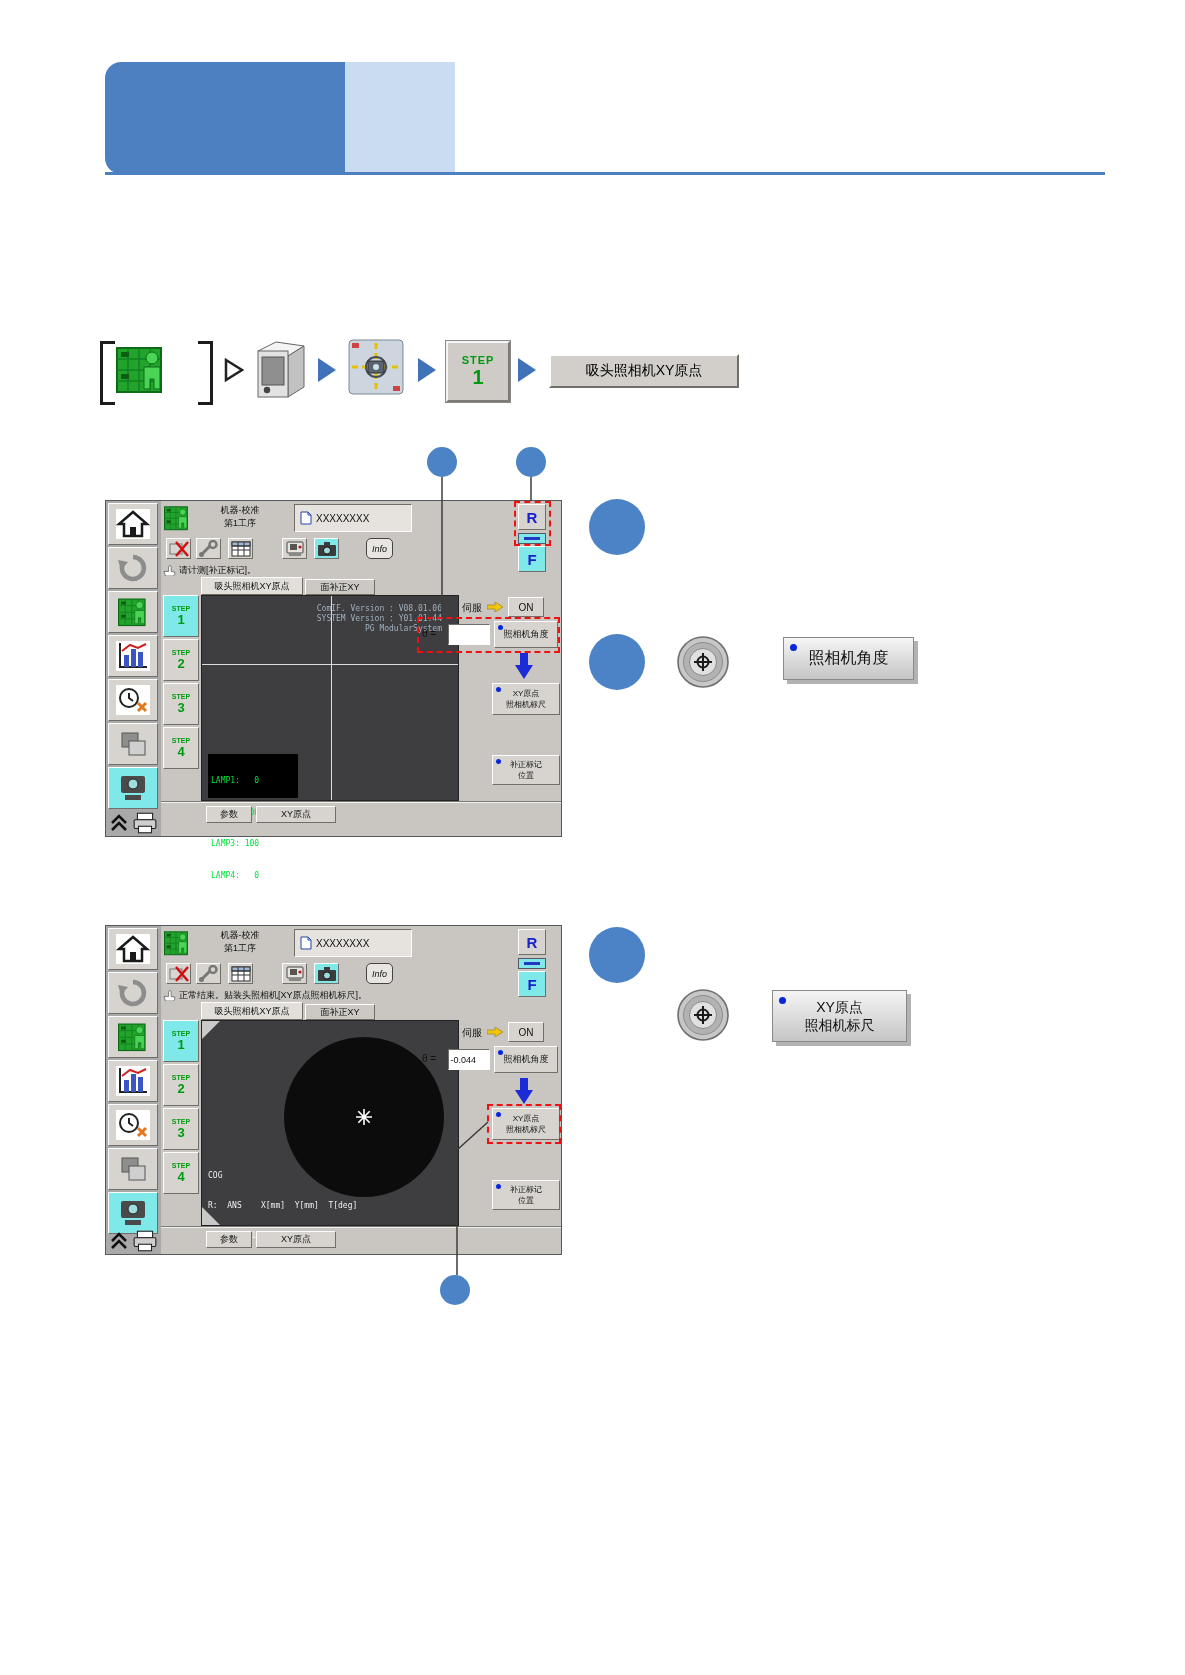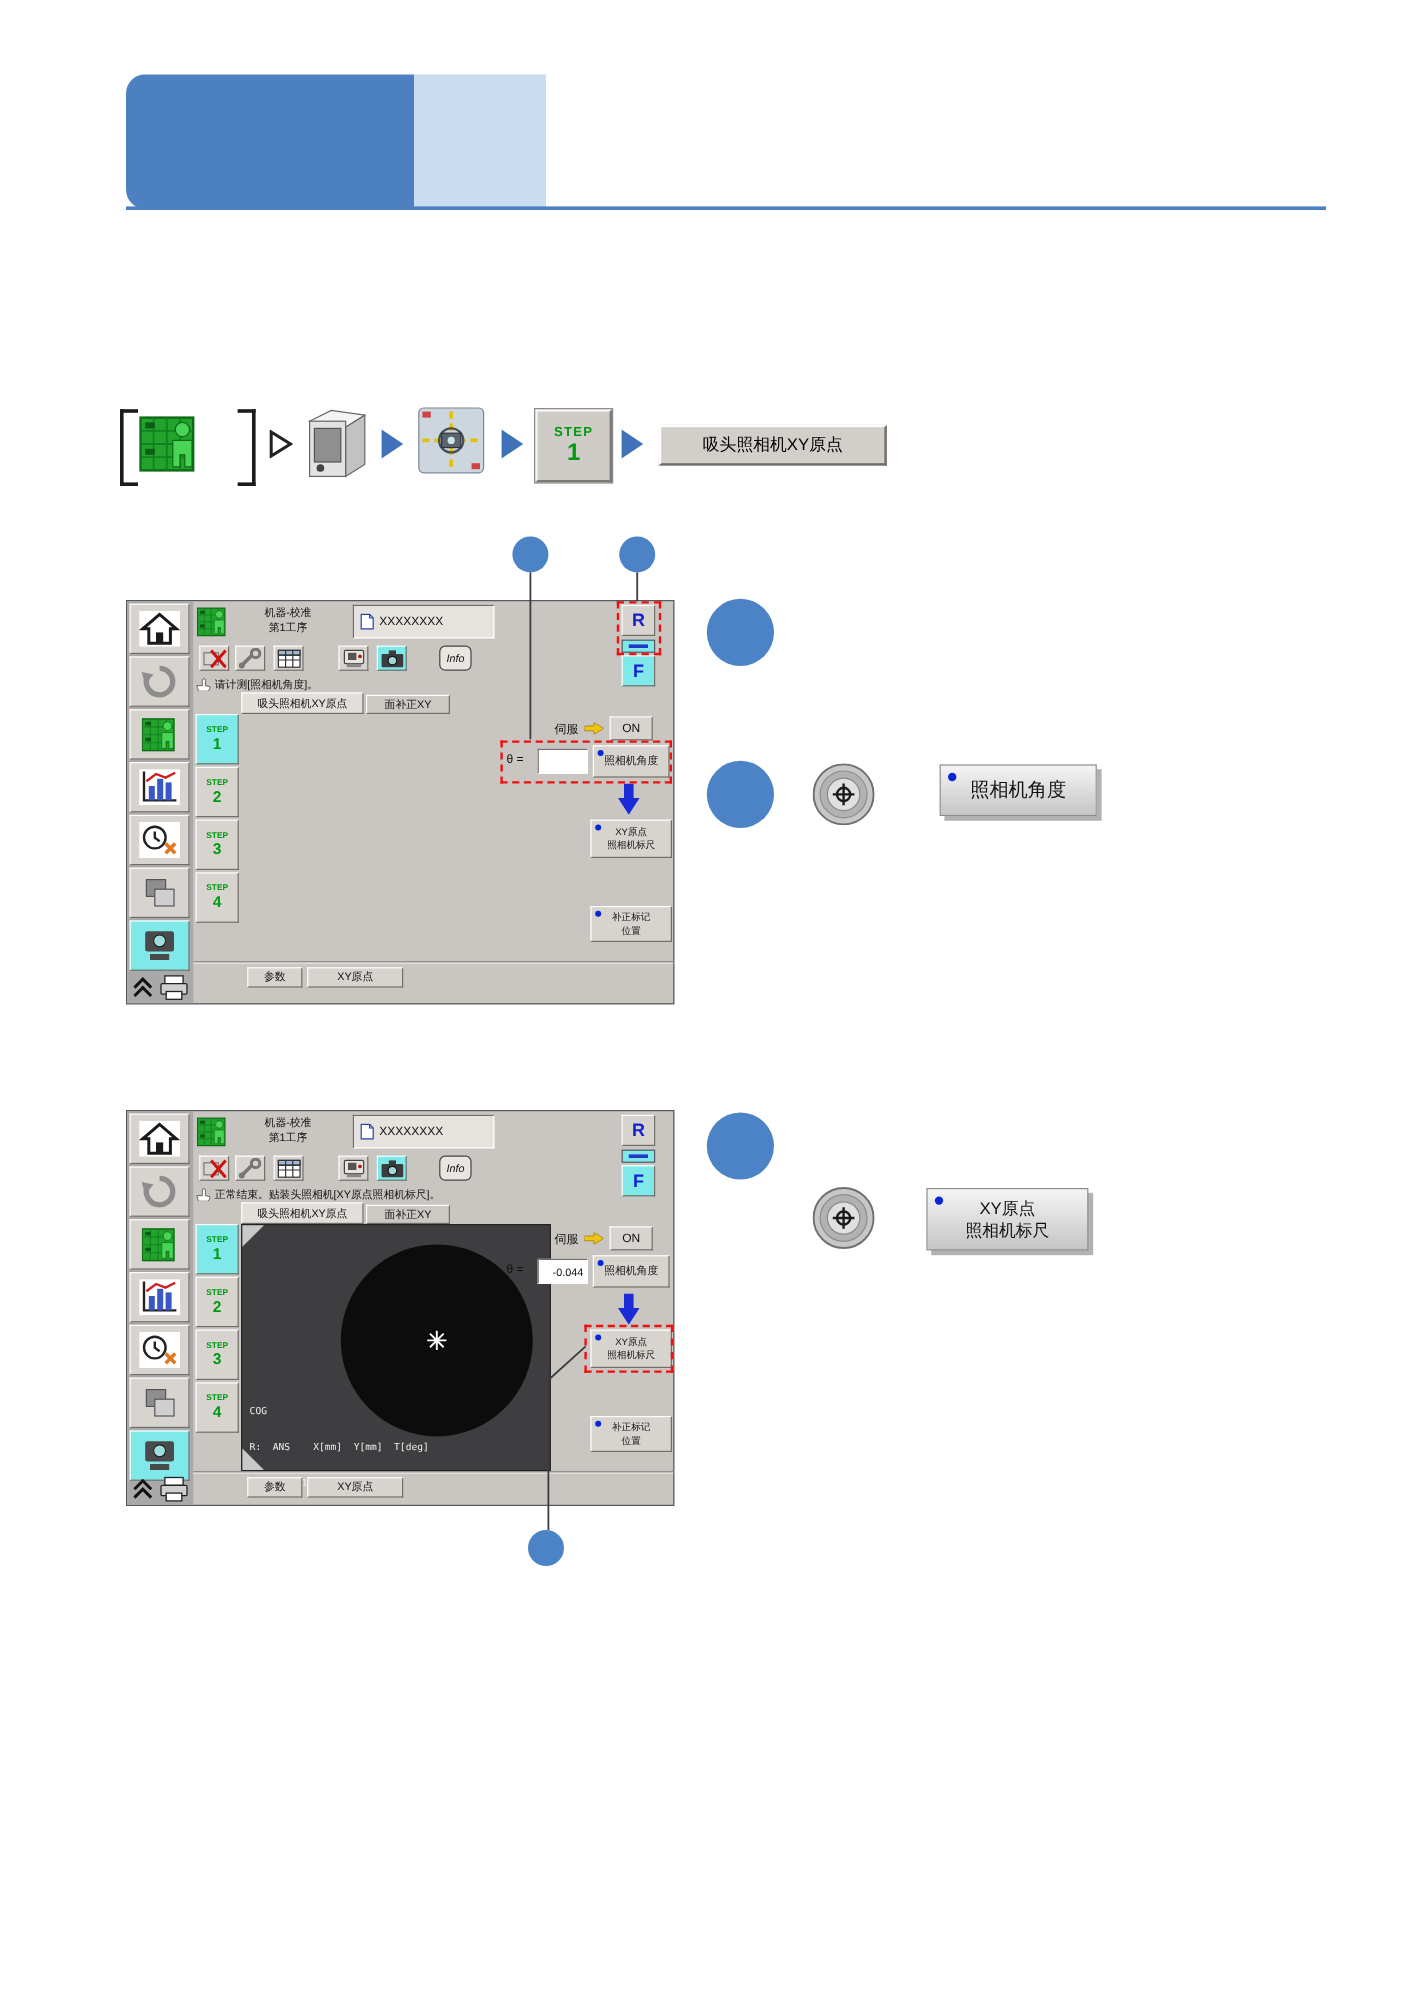--- a/index.html
+++ b/index.html
@@ -262,40 +262,55 @@
     <div class="abs raised btn cyanbg" style="left:208px;top:37px;width:25px;height:21px;">
         <svg width="22" height="18">
           <use href="#i-camera"></use>
         </svg>
       </div>
     <div class="abs btn" style="left:260px;top:37px;width:27px;height:21px;border:1px solid #444;border-radius:5px;font-style:italic;font-size:9px;background:#e9e6e1;">Info</div>
     <div class="abs" style="left:57px;top:63px;width:352px;height:13px;display:flex;align-items:center;gap:3px;">
       <svg width="13" height="11">
           <use href="#i-hand"></use>
         </svg>
-      <span style="font-size:9px;">请计测[照相机角度]。</span>
+      <span style="font-size:9px;">请计测[补正标记]。</span>
     </div>
     <div class="abs raised btn" style="left:95px;top:76px;width:102px;height:18px;z-index:2;background:#e2dfda;font-size:9px;">吸头照相机XY原点</div>
     <div class="abs raised btn" style="left:199px;top:78px;width:70px;height:16px;background:#ccc9c4;font-size:9px;">面补正XY</div>
     <div class="steptile raised cyanbg" style="top:94px;">
         <span style="font-size:7px;">STEP</span>
         <span style="font-size:13px;">1</span>
       </div>
     <div class="steptile raised" style="top:138px;">
         <span style="font-size:7px;">STEP</span>
         <span style="font-size:13px;">2</span>
       </div>
     <div class="steptile raised" style="top:182px;">
         <span style="font-size:7px;">STEP</span>
         <span style="font-size:13px;">3</span>
       </div>
     <div class="steptile raised" style="top:226px;">
         <span style="font-size:7px;">STEP</span>
         <span style="font-size:13px;">4</span>
       </div>
+    <div class="abs" style="left:95px;top:94px;width:258px;height:206px;background:#3e3e40;border:1px solid #222;">
+      <div class="abs" style="left:129px;top:0;width:1px;height:204px;background:#dcdcdc;"></div>
+      <div class="abs" style="left:0;top:68px;width:256px;height:1px;background:#dcdcdc;"></div>
+      <div class="abs mono" style="left:30px;top:8px;width:210px;text-align:right;font-size:8px;line-height:10px;color:#9fb0bd;">
+        <div>ComIF. Version : V08.01.06</div>
+        <div>SYSTEM Version : Y01.01.44</div>
+        <div>PG ModularSystem</div>
+      </div>
+      <div class="abs mono" style="left:6px;top:158px;width:90px;height:44px;background:#000;color:#00e33a;font-size:8px;line-height:10.5px;padding:1px 3px;white-space:pre;">
+        <div>LAMP1:   0</div>
+        <div>LAMP2: 100</div>
+        <div>LAMP3: 100</div>
+        <div>LAMP4:   0</div>
+      </div>
+    </div>
     <span class="abs" style="left:356px;top:100px;font-size:10px;">伺服</span>
     <svg class="abs" style="left:381px;top:101px;" width="16" height="10">
         <use href="#i-arrow-yellow"></use>
       </svg>
     <div class="abs raised btn" style="left:402px;top:96px;width:36px;height:20px;font-size:10px;">ON</div>
     <span class="abs" style="left:316px;top:127px;font-size:10px;">θ =</span>
     <div class="abs inset" style="left:342px;top:123px;width:42px;height:21px;font-size:9px;display:flex;align-items:center;justify-content:flex-end;padding-right:3px;"></div>
     <div class="abs raised btn dot" style="left:388px;top:120px;width:64px;height:27px;font-size:9px;">照相机角度</div>
     <div class="dash-red" style="left:311px;top:116px;width:143px;height:36px;"></div>
     <svg class="abs" style="left:409px;top:152px;" width="18" height="26">
@@ -443,21 +458,21 @@
         <div>R:  ANS    X[mm]  Y[mm]  T[deg]</div>
         <div>:100(0)  1.010  0.007    -</div>
       </div>
     </div>
     <span class="abs" style="left:356px;top:100px;font-size:10px;">伺服</span>
     <svg class="abs" style="left:381px;top:101px;" width="16" height="10">
         <use href="#i-arrow-yellow"></use>
       </svg>
     <div class="abs raised btn" style="left:402px;top:96px;width:36px;height:20px;font-size:10px;">ON</div>
     <span class="abs" style="left:316px;top:127px;font-size:10px;">θ =</span>
-    <div class="abs inset" style="left:342px;top:123px;width:42px;height:21px;font-size:9px;display:flex;align-items:center;justify-content:flex-end;padding-right:3px;">-0.044</div>
+    <div class="abs inset" style="left:342px;top:123px;width:42px;height:21px;font-size:9px;display:flex;align-items:center;justify-content:flex-end;padding-right:13px;">-0.044</div>
     <div class="abs raised btn dot" style="left:388px;top:120px;width:64px;height:27px;font-size:9px;">照相机角度</div>
     <svg class="abs" style="left:409px;top:152px;" width="18" height="26">
         <use href="#i-arrow-down"></use>
       </svg>
     <div class="abs raised dot" style="left:386px;top:182px;width:68px;height:32px;font-size:8px;line-height:11px;text-align:center;padding-top:4px;">
       <div>XY原点</div>
       <div>照相机标尺</div>
     </div>
     <div class="dash-red" style="left:381px;top:178px;width:74px;height:40px;"></div>
     <div class="abs raised dot" style="left:386px;top:254px;width:68px;height:30px;font-size:8px;line-height:11px;text-align:center;padding-top:3px;">

